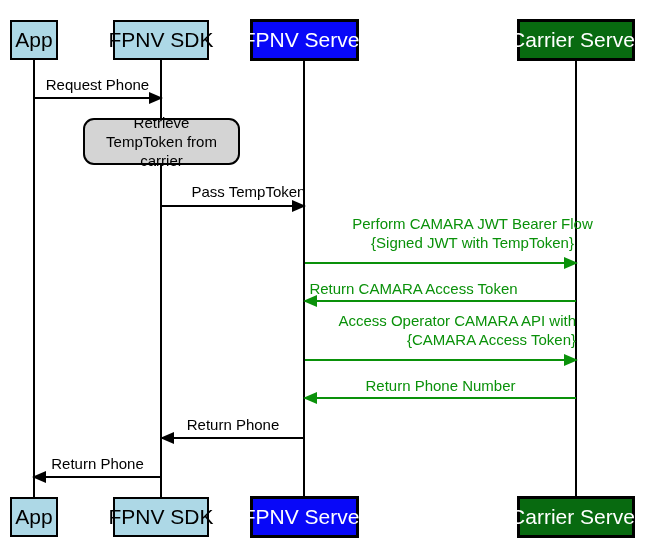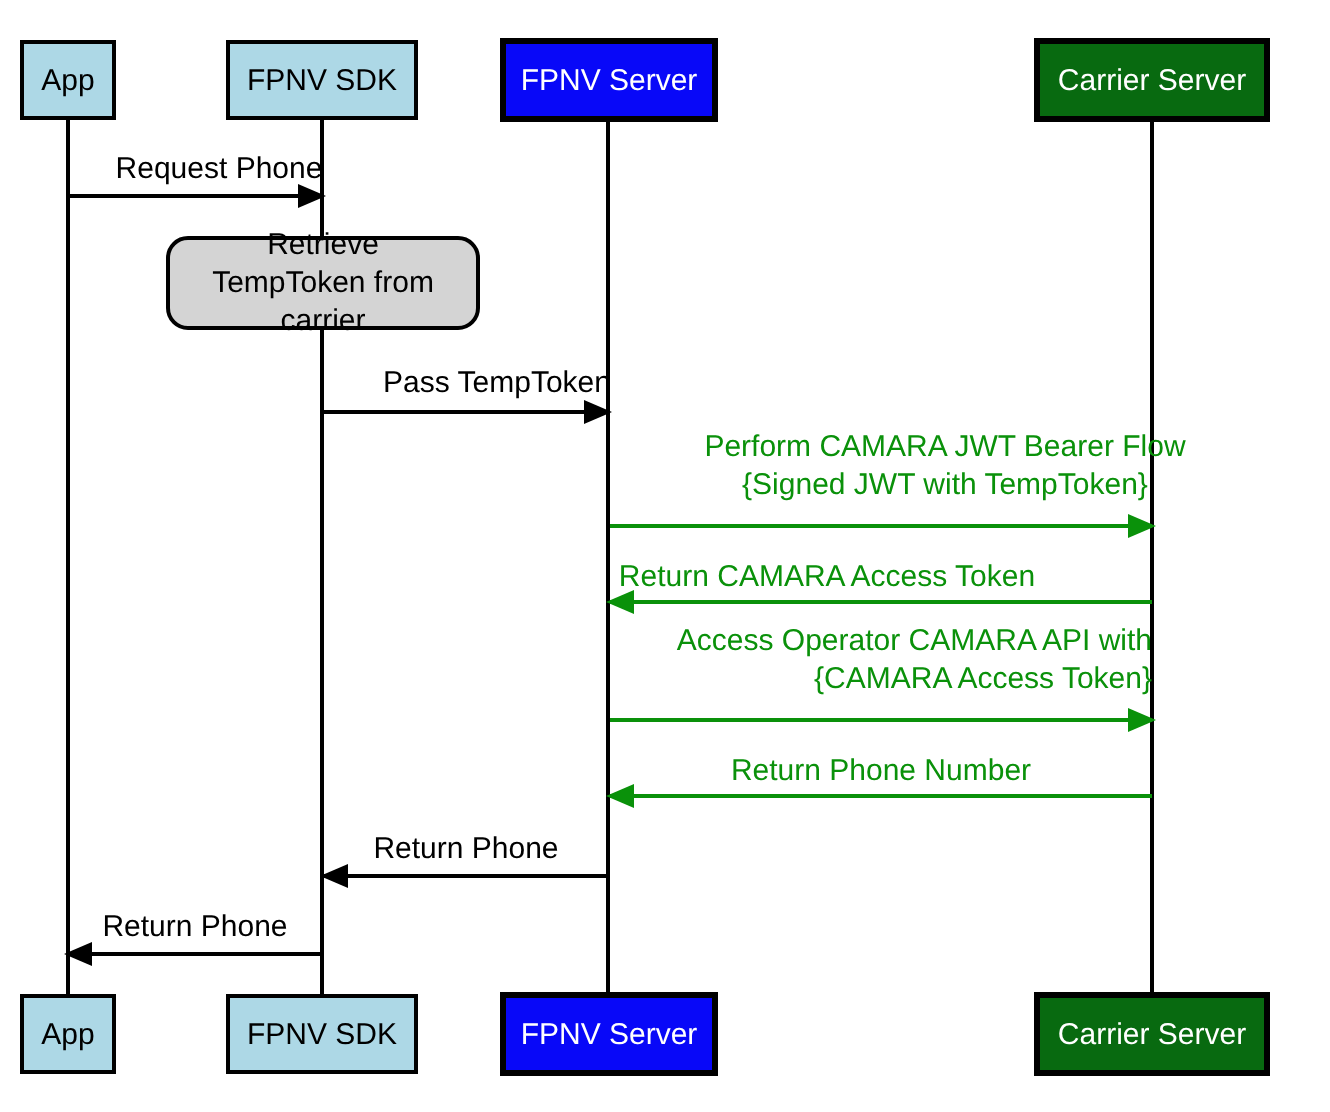--- a/index.html
+++ b/index.html
@@ -8,21 +8,21 @@
     width:665px;height:556px;
     background:var(--background,#fff);
     font-family:"Liberation Sans", sans-serif;
     overflow:hidden;
   }
   .actor{
     position:absolute;
     box-sizing:border-box;
     height:40px;
     display:flex;align-items:center;justify-content:center;
-    font-size:15px;
+    font-size:21px;
     background:var(--actor-light-fill);
     border:2px solid #000;
     color:#000;
     white-space:nowrap;
   }
   .actor.blue{background:var(--actor-blue-fill);color:#fff;border-width:3px;}
   .actor.green{background:var(--actor-green-fill);color:#fff;border-width:3px;}
   .lifeline{
     position:absolute;
     width:0;
@@ -75,21 +75,21 @@
   <div class="lifeline" style="left:33px;top:60px;height:437px;"></div>
   <div class="lifeline" style="left:160px;top:60px;height:437px;"></div>
   <div class="lifeline" style="left:303px;top:60px;height:437px;"></div>
   <div class="lifeline" style="left:575px;top:60px;height:437px;"></div>
 
   <div class="actor" style="left:10px;top:20px;width:48px;">App</div>
   <div class="actor" style="left:113px;top:20px;width:96px;">FPNV SDK</div>
   <div class="actor blue" style="left:250px;top:19px;width:109px;height:42px;">FPNV Server</div>
   <div class="actor green" style="left:517px;top:19px;width:118px;height:42px;">Carrier Server</div>
 
-  <div class="msg-label" style="left:34px;top:75px;width:127px;margin-left:12px;">Request Phone</div>
+  <div class="msg-label" style="left:34px;top:75px;width:127px;">Request Phone</div>
   <div class="arrow black dir-right" style="left:34px;top:97px;width:127px;"></div>
 
   <div class="note" style="left:83px;top:118px;width:157px;height:47px;border-radius:11px;">
     <span style="white-space:normal;">Retrieve TempToken from carrier</span>
   </div>
 
   <div class="msg-label" style="left:177px;top:182px;width:143px;">Pass TempToken</div>
   <div class="arrow black dir-right" style="left:161px;top:205px;width:143px;"></div>
 
   <div class="msg-label green" style="left:305px;top:214px;width:271px;padding-left:32px;">

